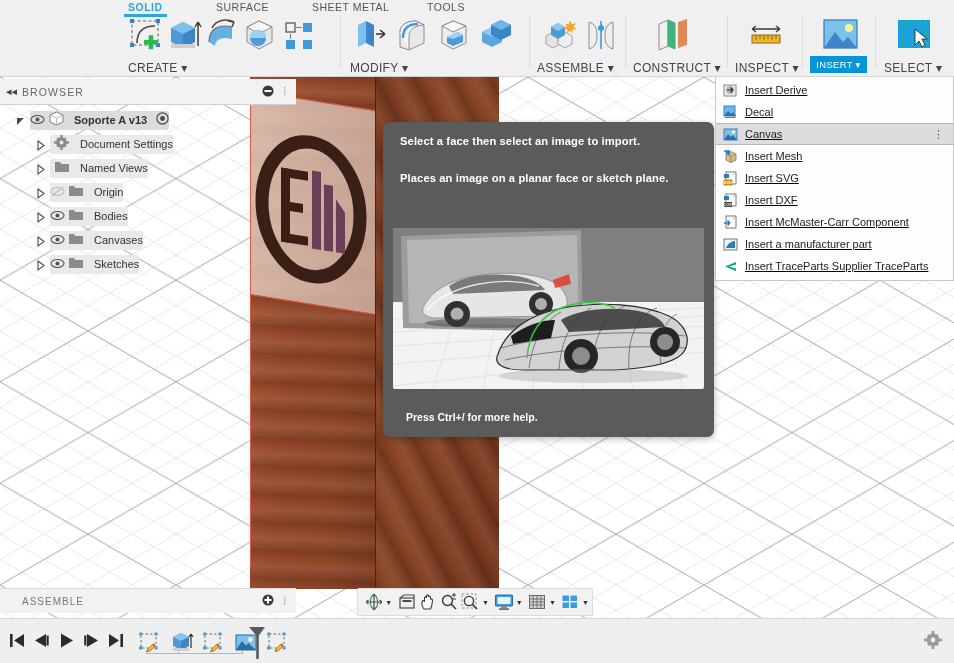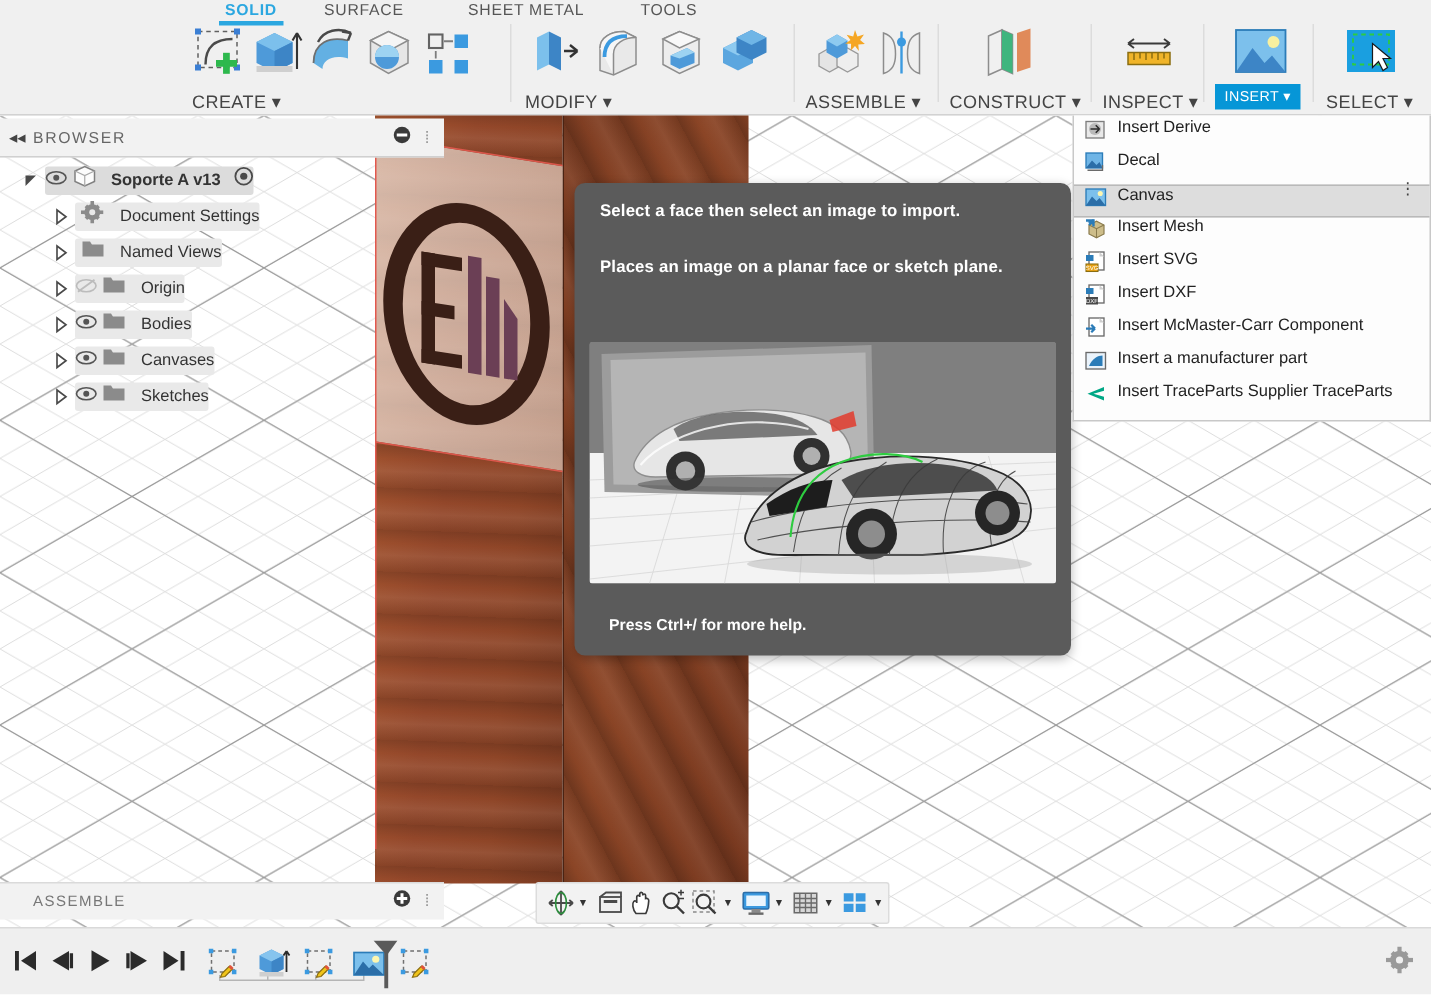--- a/index.html
+++ b/index.html
@@ -76,22 +76,22 @@
   .tt-line.l2{ padding-top:13px; }
   .tt-img{ position:absolute; left:10px; top:106px; width:311px; height:161px;
     border-radius:2px; overflow:hidden; background:#8e8e8e; }
   .tt-foot{ position:absolute; left:23px; bottom:14px; color:#fff;
     font-size:10.5px; font-weight:bold; }
 
   
   .menu{ position:absolute; left:715px; top:77px; width:239px;
     background:#fdfdfd; border:1px solid #c8c8c8; border-top:none; z-index:30;
     padding:2px 0 3px; }
-  .mi{ height:22px; display:flex; padding-left:7px;
-       cursor:pointer; position:relative; }
+  .mi{ height:22px; display:flex; align-items:center; padding-left:7px;
+       cursor:pointer; position:relative;text-decoration:underline; }
   .mi.sel{ background:#dddddd; border-top:1px solid #b9b9b9;
            border-bottom:1px solid #b9b9b9; }
   .mi .mlabel{ font-size:11px; color:#222; margin-left:7px; white-space:nowrap; }
   .mi .dots{ position:absolute; right:9px; font-size:11px; color:#444;
      line-height:4px; letter-spacing:0; }
   .mi .mico{ width:15px; height:15px; flex:0 0 15px; }
 
   
   .browser{ position:absolute; left:0; top:79px; width:296px; height:26px;
      background:#f2f2f2; border-bottom:1px solid #d0d0d0; z-index:12;
@@ -235,21 +235,21 @@
           <ellipse cx="200" cy="148" rx="95" ry="7" fill="#9a9a9a" opacity=".35"></ellipse>
         </g>
       </svg>
     </div>
     <div class="tt-foot">Press Ctrl+/ for more help.</div>
   </div>
 
   <div class="ribbon">
 
     <div class="tabs-row">
-      <div class="tab active" style="left:150px">
+      <div class="tab active" style="left:128px">
         <span>SOLID</span>
         <span class="under"></span>
       </div>
       <div class="tab" style="left:216px">SURFACE</div>
       <div class="tab" style="left:312px">SHEET METAL</div>
       <div class="tab" style="left:427px">TOOLS</div>
     </div>
 
 
     <div class="group" style="left:128px; width:110px;">

